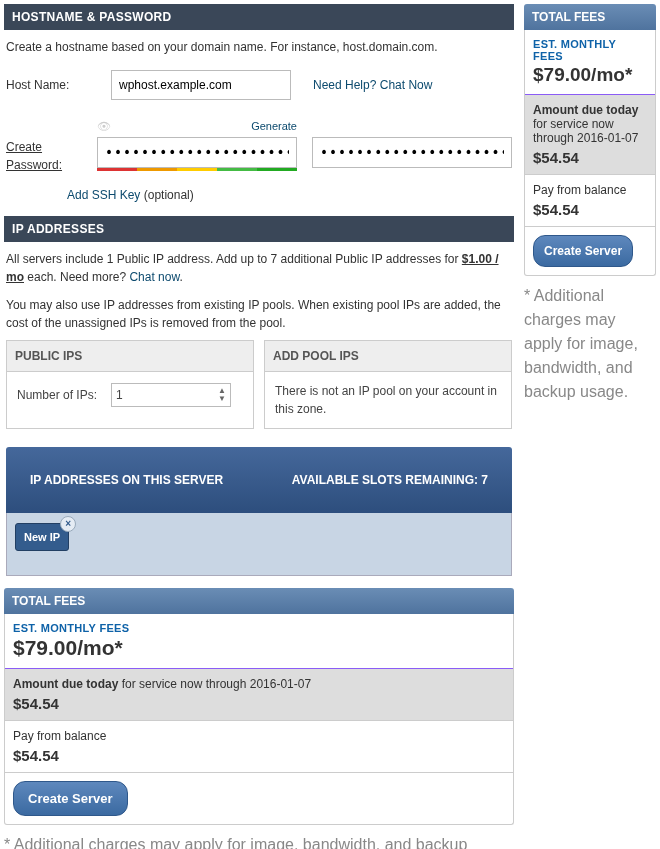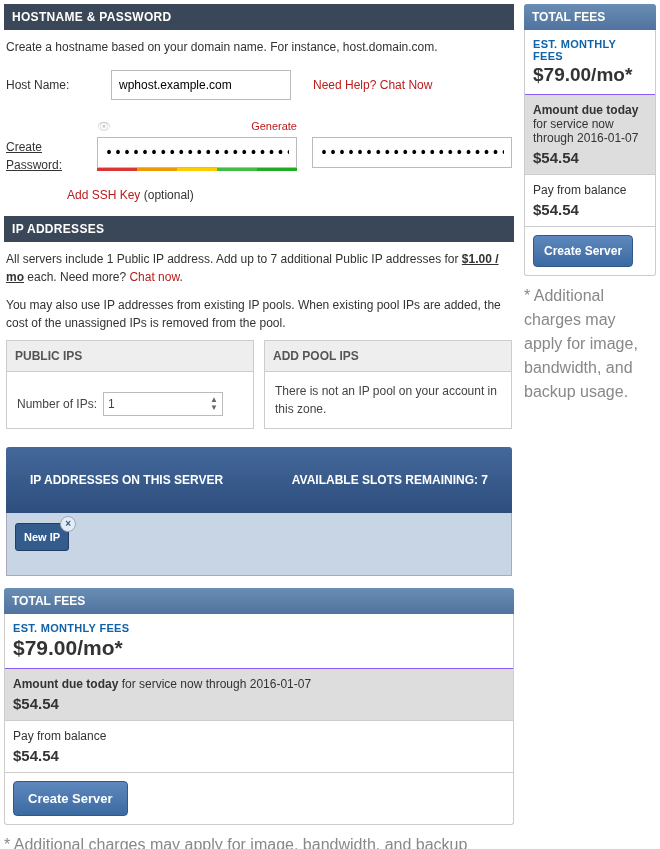--- a/index.html
+++ b/index.html
@@ -1,17 +1,17 @@
 <!DOCTYPE html>
 <html><head>
 <meta charset="utf-8">
 <style>
   * { box-sizing: border-box; margin: 0; padding: 0; }
   body { font-family: "Lucida Grande", Arial, sans-serif; font-size: 12px; color: #333; background: #fff; padding: 4px; }
-  a { color: #b91c1c; text-decoration: none; cursor: pointer; }
+  a { color: #0c4a6e; text-decoration: none; cursor: pointer; }
   .wrap { display: flex; gap: 10px; }
   .main { width: 510px; }
   .side { width: 135px; }
   .dark-header { background: #3a4758; color: #fff; font-weight: bold; font-size: 12px; padding: 6px 8px; letter-spacing: 0.3px; }
   .light-header { background: #5b7ea8; background: linear-gradient(#6a8db5, #4f739e); color: #fff; font-weight: bold; font-size: 12px; padding: 6px 8px; border-radius: 3px 3px 0 0; }
   .section-body { padding: 8px 2px 12px 2px; font-size: 12px; line-height: 1.5; }
   .row { display: flex; align-items: center; margin: 6px 0; }
   .row-label { width: 105px; }
   .text-input { border: 1px solid #bbb; padding: 7px; font-size: 12px; width: 180px; }
   .pw-wrap { display: flex; gap: 15px; }
@@ -23,37 +23,37 @@
   .pw-strength .r { background:#d33; }
   .pw-strength .o { background:#e90; }
   .pw-strength .y { background:#fc0; }
   .pw-strength .g { background:#4b4; }
   .pw-strength .gg { background:#2a2; }
   .eye { color:#ccc; }
   .ip-boxes { display: flex; gap: 10px; margin-top: 8px; }
   .ip-box { border: 1px solid #ccc; flex:1; }
   .ip-box-head { background: #eee; border-bottom: 1px solid #ccc; font-weight: bold; padding: 6px 8px; font-size: 12px; color:#555; }
   .ip-box-body { padding: 10px; font-size: 12px; color:#444; }
-  .num-ips { display:flex; align-items:center; gap:6px; margin-top:10px; }
+  .num-ips { display:flex; align-items:center; gap:14px; margin-top:1px; }
   .spinner { border:1px solid #bbb; padding:2px 4px; width:120px; display:flex; align-items:center; justify-content:space-between; }
   .spinner-btns { display:flex; flex-direction:column; line-height:1; font-size:8px; color:#666; }
   .server-ips-head { background: #335c8d; background: linear-gradient(#45689b, #2d4e7d); color:#fff; font-weight:bold; padding:24px; display:flex; justify-content:space-between; font-size:12px; border-radius:3px 3px 0 0; margin-top:18px; }
   .server-ips-body { background:#c8d5e4; border:1px solid #aab; border-top:none; padding:10px 8px 24px; }
   .new-ip-chip { display:inline-block; background:#335c8d; color:#fff; border:1px solid #223f63; border-radius:3px; padding:5px 8px 4px; font-size:11px; font-weight:bold; position:relative; }
   .new-ip-chip::after { content:"×"; position:absolute; top:-8px; right:-8px; background:#e5ecf4; color:#335c8d; border:1px solid #9ab; border-radius:50%; width:14px; height:14px; line-height:13px; text-align:center; font-size:10px; font-weight:bold; }
   .fees { border:1px solid #ccc; border-radius:3px; overflow:hidden; }
   .fees .est-block { padding:8px; background:#fff; }
   .fees .est-label { color:#0e62a8; font-weight:bold; font-size:11px; letter-spacing:0.3px; }
   .fees .est-price { font-size:21px; font-weight:bold; margin-top:2px; }
   .fees .due-block { background:#ddd; padding:8px; border-top:1px solid #8b5cf6; }
   .fees .due-block .amt { font-weight:bold; font-size:15px; margin-top:4px; }
   .fees .pay-block { padding:8px; border-top:1px solid #ccc; }
   .fees .pay-block .amt { font-weight:bold; font-size:15px; margin-top:4px; }
   .create-btn-wrap { padding:8px; border-top:1px solid #ccc; }
-  .btn { display:inline-block; background: linear-gradient(#5e88bd, #3b6aa1); color:#fff; font-weight:bold; border:1px solid #2f588b; border-radius:4px; padding:9px 14px; cursor:pointer; font-size:13px; }
+  .btn { display:inline-block; background: linear-gradient(#5e88bd, #3b6aa1); color:#fff; font-weight:bold; border:1px solid #2f588b; border-radius:12px; padding:9px 14px; cursor:pointer; font-size:13px; }
   .foot-note { color:#888; font-size:16px; line-height:1.5; margin-top:8px; }
   .side .light-header { font-size:12px; }
   .side .fees .est-price { font-size:19px; }
   .price-underline { text-decoration: underline; font-weight: bold; }
 </style>
 </head>
 <body>
 
 <div class="wrap">
   <div class="main">

